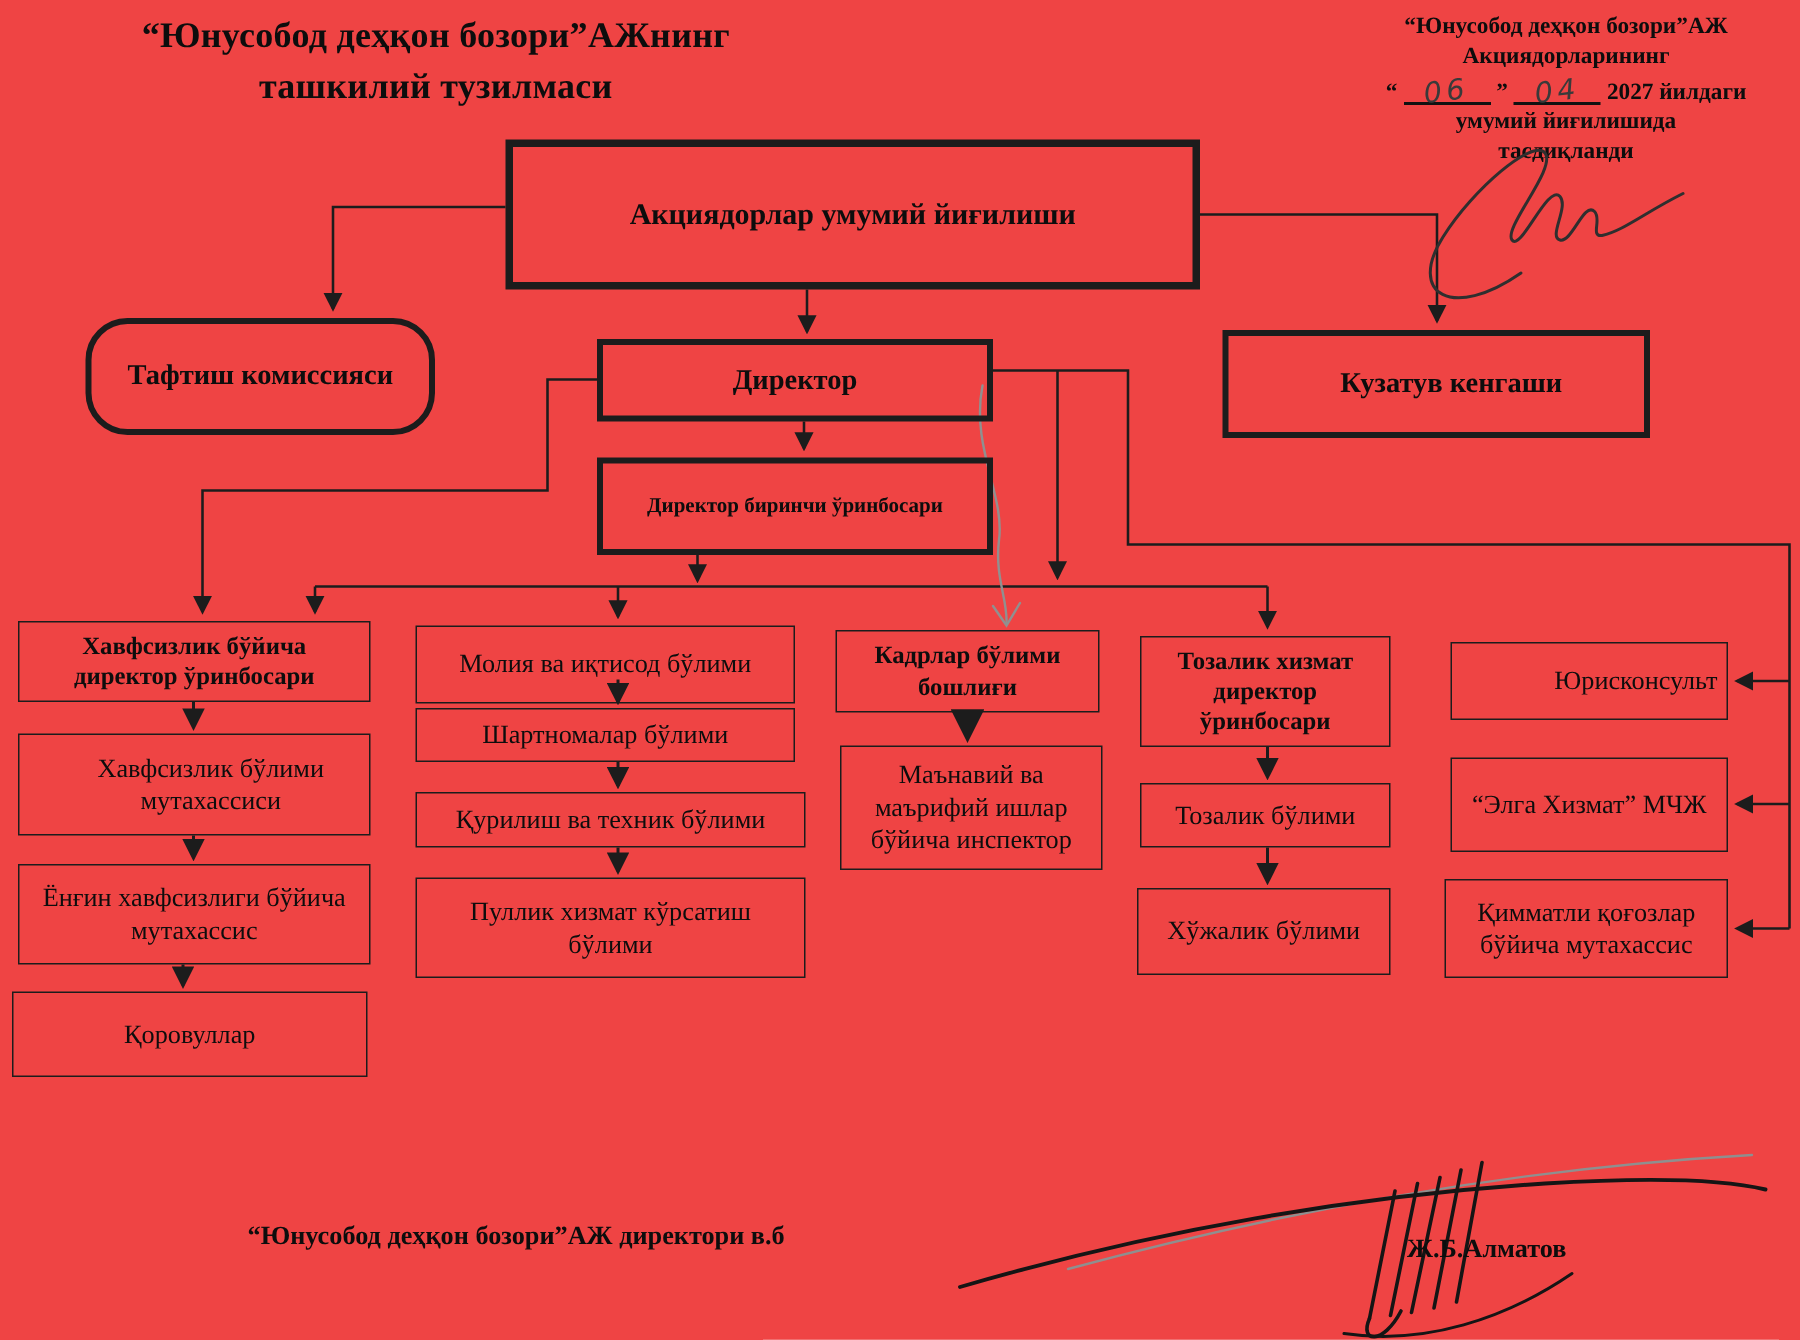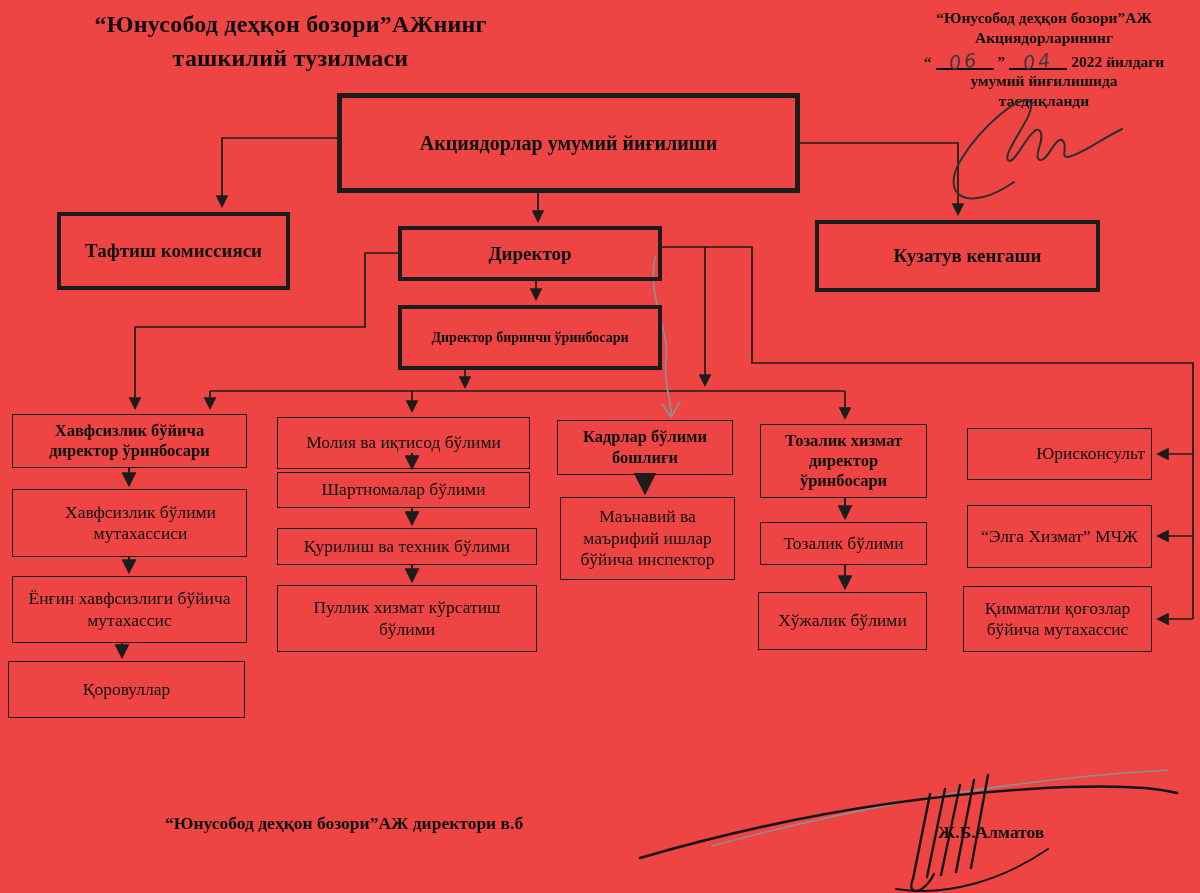--- a/index.html
+++ b/index.html
@@ -59,21 +59,21 @@
 
   <div class="title">
     <div>“Юнусобод деҳқон бозори”АЖнинг</div>
     <div>ташкилий тузилмаси</div>
   </div>
 
   <div class="approval">
     <div>“Юнусобод деҳқон бозори”АЖ</div>
     <div>Акциядорларининг</div>
     <div class="date-line">
-      <span>“</span><span class="hw-underline"><span class="hw">06</span></span><span>”</span><span class="hw-underline"><span class="hw">04</span></span><span>2022 йилдаги</span>
+      <span>“</span><span class="hw-underline"><span class="hw">06</span></span><span>”</span><span class="hw-underline"><span class="hw">04</span></span><span>2027 йилдаги</span>
     </div>
     <div>умумий йиғилишида</div>
     <div>тасдиқланди</div>
   </div>
 
   <svg class="layer" width="1200" height="893">
     <defs>
       <marker id="arr" viewBox="0 0 10 10" refX="8.5" refY="5" markerWidth="7.5" markerHeight="7.5" orient="auto-start-reverse">
         <path d="M0,0 L10,5 L0,10 z" fill="#1c1c1c"></path>
       </marker>
@@ -114,21 +114,21 @@
     </g>
     <g stroke="#909090" stroke-width="1.6" fill="none" stroke-linecap="round">
       <path d="M 655 257 C 647 298, 670 330, 666 360 C 663 385, 672 400, 671 416"></path>
       <polyline points="662,404 671,417 680,402"></polyline>
     </g>
   </svg>
 
   <div class="box xl" style="left:337px; top:93px; width:463px; height:100px;">
       <span>Акциядорлар умумий йиғилиши</span>
     </div>
-  <div class="box lg" style="left:57px; top:212px; width:233px; height:78px;">
+  <div class="box lg" style="left:57px; top:212px; width:233px; height:78px;border-radius:28px;">
       <span>Тафтиш комиссияси</span>
     </div>
   <div class="box lg" style="left:398px; top:226px; width:264px; height:55px;">
       <span>Директор</span>
     </div>
   <div class="box lg" style="left:815px; top:220px; width:285px; height:72px;padding-left:26px;">
       <span>Кузатув кенгаши</span>
     </div>
   <div class="box md" style="left:398px; top:305px; width:264px; height:65px;">
       <span>Директор биринчи ўринбосари</span>

